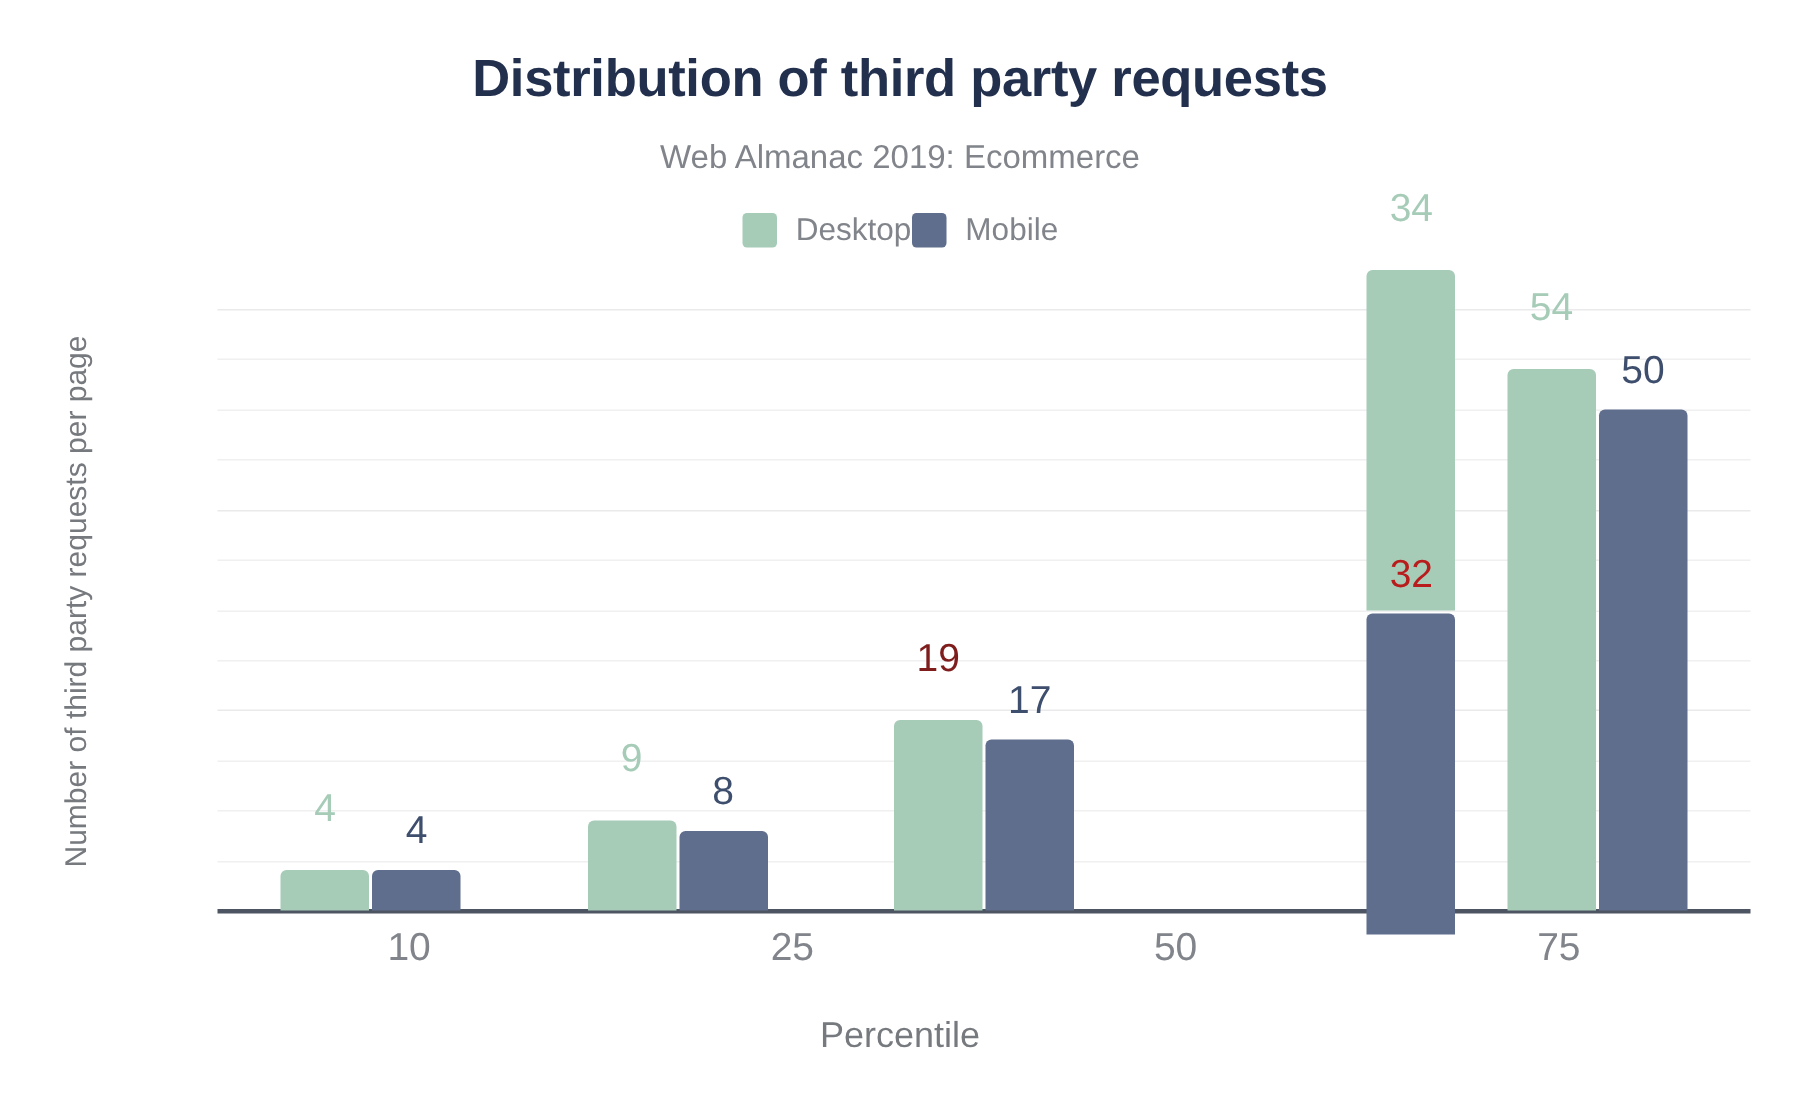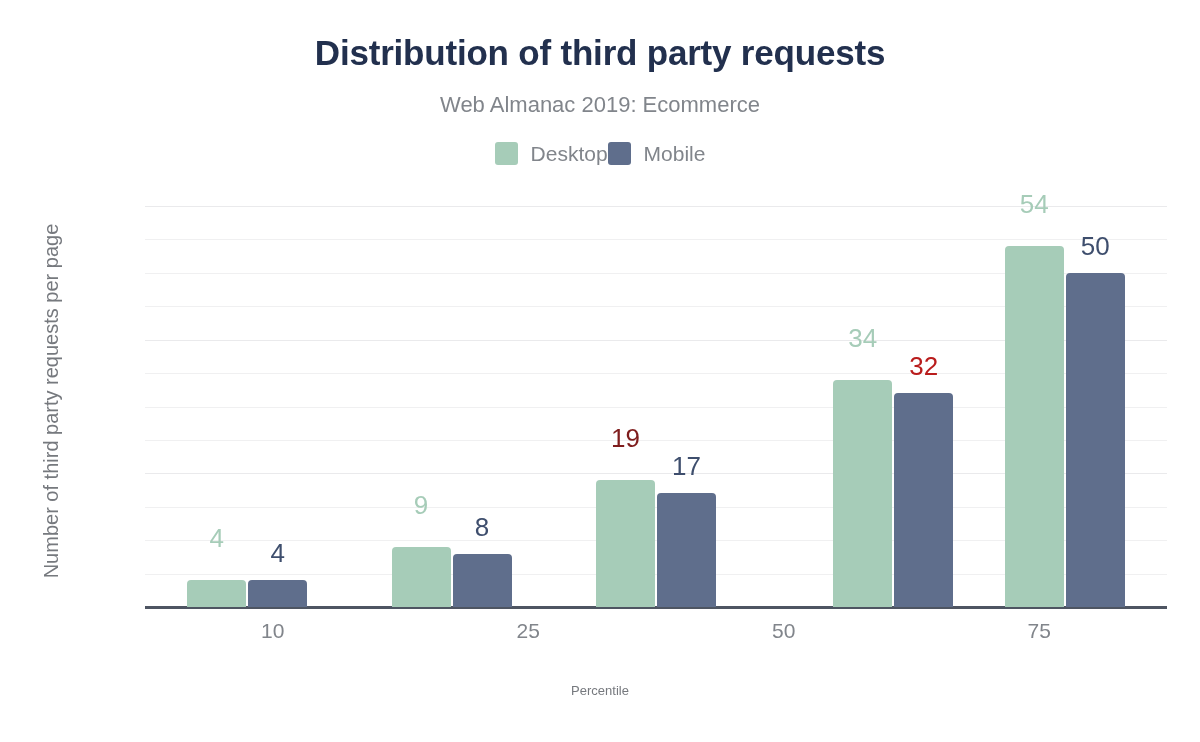--- a/index.html
+++ b/index.html
@@ -130,31 +130,31 @@
     position: absolute;
     left: 145px;
     top: 618px;
     width: 1022px;
     height: 30px;
     display: flex;
   }
   .xtick {
     flex: 1 1 0;
     text-align: center;
-    font-size: 21px;
+    font-size: 26px;
     color: #81858b;
     line-height: 26px;
   }
   #x-axis-title {
     position: absolute;
     left: 0;
     top: 678px;
     width: 1200px;
     text-align: center;
-    font-size: 13px;
+    font-size: 24px;
     color: #76797e;
     line-height: 26px;
   }
 
   
   #bars {
     position: absolute;
     left: 145px;
     top: 196px;
     width: 1022px;
@@ -251,21 +251,21 @@
       <div class="group" style="left: 408.8px; width: 204.4px;">
         <div class="bar-wrap">
           <div class="bar" style="height: 126.983px; background: rgb(166, 204, 184);"></div>
           <div class="bar-value" style="color: #7f1d1d; bottom: 153.983px;">19</div>
         </div>
         <div class="bar-wrap">
           <div class="bar" style="height: 113.617px; background: rgb(95, 110, 140);"></div>
           <div class="bar-value" style="color: rgb(62, 78, 109); bottom: 125.617px;">17</div>
         </div>
       </div>
-      <div class="group" style="left: 646px; width: 204.4px;">
+      <div class="group" style="left: 621px; width: 204.4px; flex-direction: column;">
         <div class="bar-wrap">
           <div class="bar" style="height: 227.233px; background: rgb(166, 204, 184);"></div>
           <div class="bar-value" style="color: rgb(166, 204, 184); bottom: 254.233px;">34</div>
         </div>
         <div class="bar-wrap">
           <div class="bar" style="height: 213.867px; background: rgb(95, 110, 140);"></div>
           <div class="bar-value" style="color: #b91c1c; bottom: 225.867px;">32</div>
         </div>
       </div>
       <div class="group" style="left: 817.6px; width: 204.4px;">

